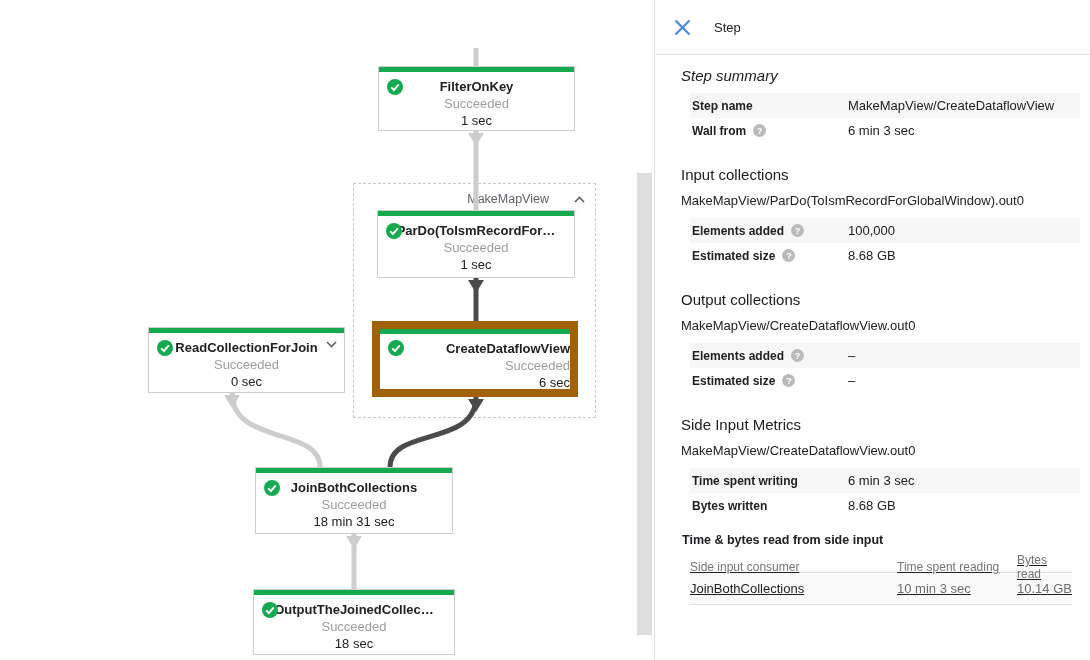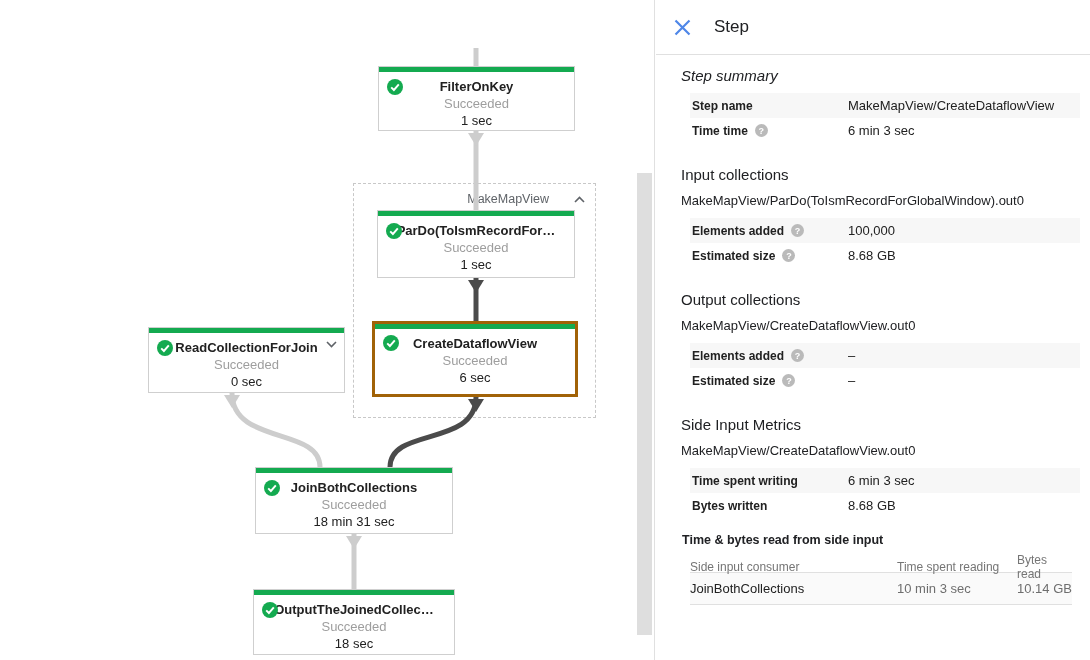--- a/index.html
+++ b/index.html
@@ -28,47 +28,47 @@
                  font-size:12.5px; color:#5f6368; cursor:pointer; }
 
   .node { position:absolute; background:#fff; border:1px solid #cfcfcf; z-index:2;
           text-align:center; cursor:pointer; }
   .node .bar { height:5px; background:#14aa50; width:100%; }
   .node .title { font-size:13px; font-weight:bold; color:#212121; margin-top:7px; line-height:16px;
                  white-space:nowrap; }
   .node .status { font-size:13px; color:#9e9e9e; line-height:17px; }
   .node .time { font-size:13px; color:#212121; line-height:17px; }
   .node .check { position:absolute; left:8px; top:12px; width:16px; height:16px; }
-  .node.selected { border:3px solid #a16207; }
+  .node.selected { border:8px solid #a16207;text-align:right; }
   .node .expander { position:absolute; right:7px; top:13px; }
 
   
   .detail-panel { position:absolute; left:656px; top:0; width:434px; height:660px; background:#fff; }
   .panel-header { height:55px; border-bottom:1px solid #e0e0e0; display:flex; align-items:center; }
   .close-btn { width:40px; height:40px; margin-left:6px; display:flex; align-items:center;
                justify-content:center; cursor:pointer; }
-  .panel-title { font-size:17px; color:#202124; margin-left:12px; }
+  .panel-title { font-size:13px; color:#202124; margin-left:12px; }
 
   .panel-body { padding:0 10px 0 25px; }
   .sec-heading { font-size:15px; color:#202124; font-weight:400; }
   .h-top22 { margin-top:12px;font-style:italic; } .h-top23 { margin-top:23px; }
   .collection-name { font-size:13px; color:#202124; margin-top:10px; }
   .kv-rows { margin-top:9px; margin-left:9px; }
   .kv-rows.mt10 { margin-top:10px; }
   .kv-row { display:flex; align-items:center; height:25px; font-size:13px; }
   .kv-row.shaded { background:#f7f7f7; }
   .kv-label { width:158px; font-size:12px; font-weight:bold; color:#212121;
               display:flex; align-items:center; padding-left:2px; }
   .help-ic { display:inline-flex; width:13px; height:13px; border-radius:50%; background:#bababa;
              color:#fff; font-size:9px; font-weight:bold; align-items:center; justify-content:center;
              margin-left:7px; cursor:pointer; }
   .kv-value { color:#212121; }
 
   .tbl-heading { margin-top:15px; font-size:12.5px; font-weight:bold; color:#202124; margin-left:1px; }
-  .si-table { margin-top:6px; margin-left:9px; width:382px; }
+  .si-table { margin-top:6px; margin-left:9px; width:382px;text-decoration:underline; }
   .si-row { display:grid; grid-template-columns:207px 120px 1fr; align-items:center; }
   .si-head { height:20px; font-size:12px; color:#757575; border-bottom:1px solid #e0e0e0; }
   .si-data { height:32px; font-size:13px; border-bottom:1px solid #e0e0e0; background:#fafafa; }
   .si-data .c1 { color:#212121; }
   .si-data .c2, .si-data .c3 { color:#6e6e6e; }
 </style>
 </head>
 <body>
 
 <div class="graph-pane">
@@ -182,21 +182,21 @@
   <div class="panel-body">
 
     <div class="sec-heading h-top22">Step summary</div>
     <div class="kv-rows">
       <div class="kv-row shaded">
         <span class="kv-label">Step name</span>
         <span class="kv-value">MakeMapView/CreateDataflowView</span>
       </div>
       <div class="kv-row">
         <span class="kv-label">
-          <span>Time time</span>
+          <span>Wall from</span>
           <span class="help-ic">?</span>
         </span>
         <span class="kv-value">6 min 3 sec</span>
       </div>
     </div>
 
     <div class="sec-heading h-top23">Input collections</div>
     <div class="collection-name">MakeMapView/ParDo(ToIsmRecordForGlobalWindow).out0</div>
     <div class="kv-rows mt10">
       <div class="kv-row shaded">

